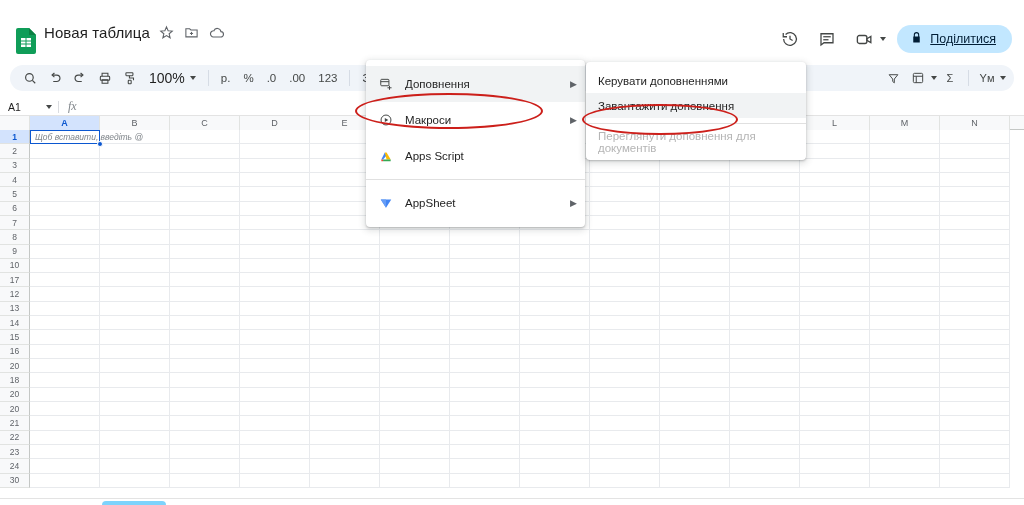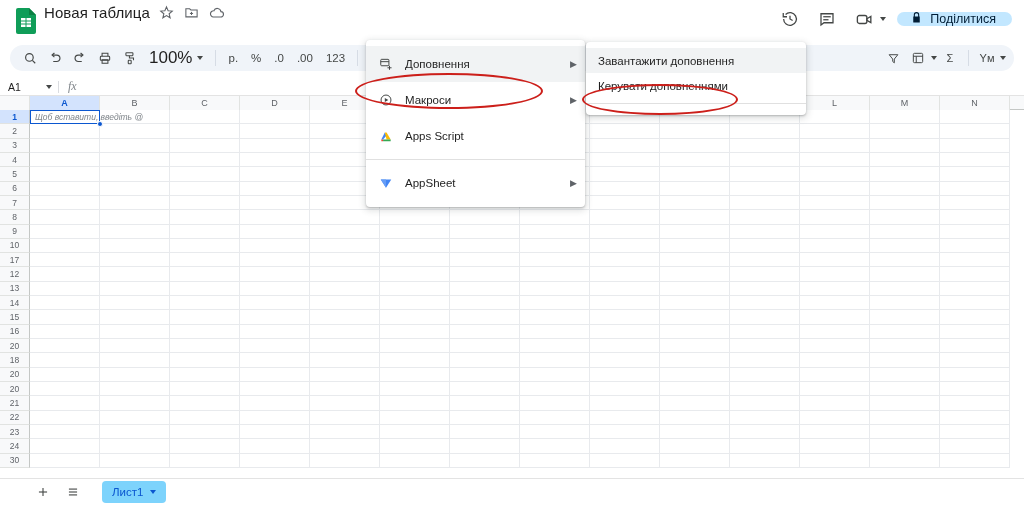--- a/index.html
+++ b/index.html
@@ -5,21 +5,21 @@
   * { box-sizing: border-box; margin: 0; padding: 0; }
   html, body {
     width: 1024px; height: 505px;
     font-family: "Liberation Sans", sans-serif;
     background: #ffffff;
     overflow: hidden;
   }
   #app { position: relative; width: 1024px; height: 505px; }
 
   
-  .header { position: relative; height: 42px; background: #fff; }
+  .header { position: relative; height: 42px; background: #fff; margin-top: 20px; }
   .doc-icon {
     position: absolute; left: 14px; top: 7px; width: 24px; height: 28px;
     display: flex; align-items: center; justify-content: center;
   }
   .doc-icon svg { display: block; }
   .title-row { position: absolute; left: 44px; top: 4px; display: flex; align-items: center; gap: 9px; }
   .doc-title { font-size: 15px; color: #1f1f1f; letter-spacing: .1px; }
   .hdr-mini { width: 16px; height: 16px; display: inline-flex; align-items: center; justify-content: center; color: #5f6368; }
   .hdr-mini svg { display: block; }
 
@@ -35,37 +35,37 @@
     width: 30px; height: 30px; border-radius: 50%;
     display: flex; align-items: center; justify-content: center; color: #444746;
   }
   .hdr-btn svg { display: block; }
   .cam-group { display: flex; align-items: center; gap: 1px; }
   .caret-sm {
     width: 0; height: 0; border-left: 3.5px solid transparent; border-right: 3.5px solid transparent;
     border-top: 4px solid #444746;
   }
   .share-btn {
-    display: flex; align-items: center; gap: 7px; height: 14px; padding: 0 16px 0 13px;
-    background: #c2e7ff; border-radius: 16px; color: #001d35; font-size: 12.5px; margin-left: 4px;
+    display: flex; align-items: center; gap: 7px; height: 28px; padding: 0 16px 0 13px;
+    background: #c2e7ff; border-radius: 16px; color: #001d35; font-size: 12.5px; margin-left: 4px; text-decoration: underline;
   }
 
   
   .toolbar {
     position: absolute; left: 10px; top: 45px; right: 10px; height: 26px;
     background: #f0f4f9; border-radius: 13px;
     display: flex; align-items: center; padding: 0 8px; gap: 1px;
   }
   .tb-btn {
     min-width: 24px; height: 22px; border-radius: 4px; color: #444746;
     display: flex; align-items: center; justify-content: center; font-size: 11px;
     padding: 0 3px;
   }
   .tb-btn svg { display: block; }
-  .tb-zoom { display: flex; align-items: center; gap: 5px; padding: 0 6px; font-size: 17px; color: #1f1f1f; }
+  .tb-zoom { display: flex; align-items: center; gap: 5px; padding: 0 6px; font-size: 14px; color: #1f1f1f; }
   .tb-sep { width: 1px; height: 16px; background: #d6dce5; margin: 0 5px; }
   .tb-text { font-size: 11.5px; color: #444746; padding: 0 6px; }
   .tb-fmt { display: flex; align-items: center; gap: 5px; padding: 0 6px; font-size: 11.5px; color: #1f1f1f; }
   .tb-right { margin-left: auto; display: flex; align-items: center; gap: 1px; }
 
   
   .formula-bar {
     position: absolute; left: 0; top: 78px; width: 1024px; height: 18px;
     display: flex; align-items: center; background: #fff;
     border-bottom: 1px solid #e3e3e3;
@@ -835,23 +835,24 @@
           <polygon points="3,6 21,6 12,20" fill="#4285f4"></polygon>
           <polygon points="3,6 12,6 12,20" fill="#669df6"></polygon>
         </svg>
       </span>
       <span>AppSheet</span>
       <span class="mi-arrow">▶</span>
     </div>
   </div>
 
   <div class="submenu">
+    <div class="smi">Керувати доповненнями</div>
     <div class="smi hl">Завантажити доповнення</div>
-    <div class="smi">Керувати доповненнями</div>
     <div class="mi-sep"></div>
+    <div class="smi disabled">Переглянути доповнення для документів</div>
   </div>
 
   <div class="annot">
     <div class="ellipse" id="ell0" style="left: 355px; top: 31px; width: 188px; height: 36px; border-color: rgb(204, 31, 26);"></div>
     <div class="ellipse" id="ell1" style="left: 582px; top: 42px; width: 156px; height: 31px; border-color: rgb(204, 31, 26);"></div>
   </div>
 
 </div>
 
 </body></html>

